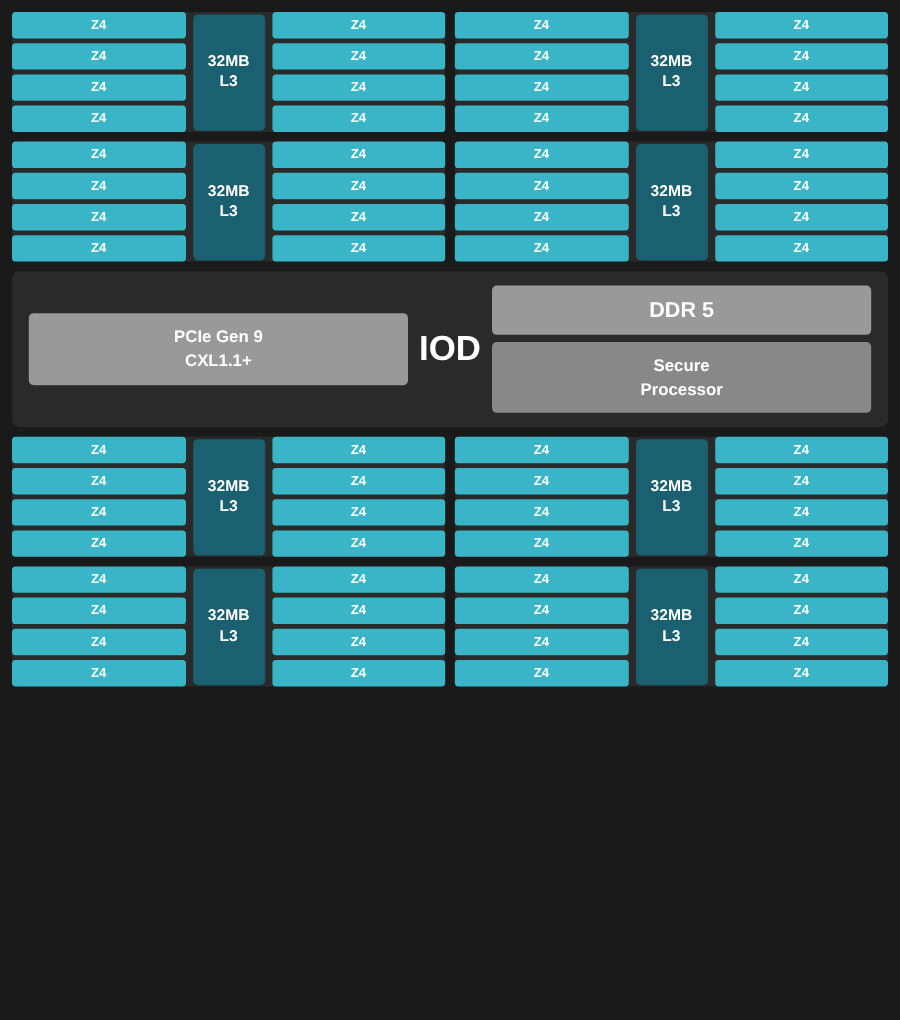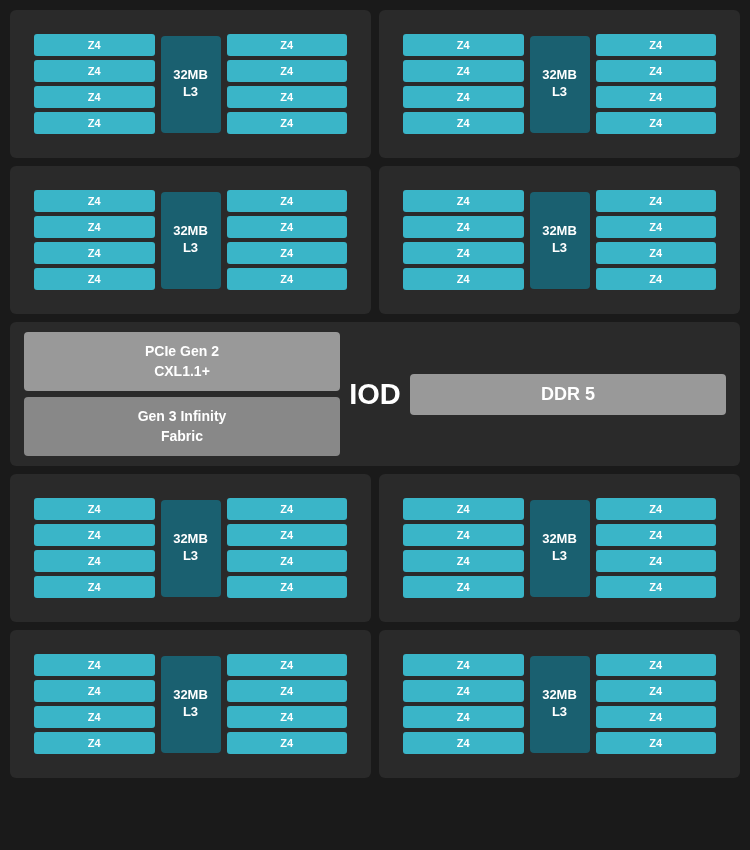--- a/index.html
+++ b/index.html
@@ -25,21 +25,21 @@
     .ccd-row {
       display: flex;
       gap: 8px;
     }
 
     
     .ccd-block {
       flex: 1;
       background: #2a2a2a;
       border-radius: 6px;
-      padding: 24px;
+      padding: 0;
       display: flex;
       align-items: center;
       gap: 6px;
     }
 
     .ccd-left-cores, .ccd-right-cores {
       display: flex;
       flex-direction: column;
       gap: 4px;
       flex: 1;
@@ -236,35 +236,35 @@
         <div class="core-cell">Z4</div>
         <div class="core-cell">Z4</div>
         <div class="core-cell">Z4</div>
       </div>
     </div>
   </div>
 
   <div class="iod-row">
     <div class="iod-left">
       <div class="iod-pcie">
-        <span>PCIe Gen 2</span><br>
+        <span>PCIe Gen 9</span><br>
         <span>CXL1.1+</span>
-      </div>
-      <div class="iod-fabric">
-        <span>Gen 3 Infinity</span><br>
-        <span>Fabric</span>
       </div>
     </div>
     <div class="iod-center">
       <span>IOD</span>
     </div>
     <div class="iod-right">
       <div class="iod-ddr">
         <span>DDR 5</span>
       </div>
+      <div class="iod-secure">
+        <span>Secure</span><br>
+        <span>Processor</span>
+      </div>
     </div>
   </div>
 
   <div class="ccd-row">
     <div class="ccd-block">
       <div class="ccd-left-cores">
         <div class="core-cell">Z4</div>
         <div class="core-cell">Z4</div>
         <div class="core-cell">Z4</div>
         <div class="core-cell">Z4</div>

